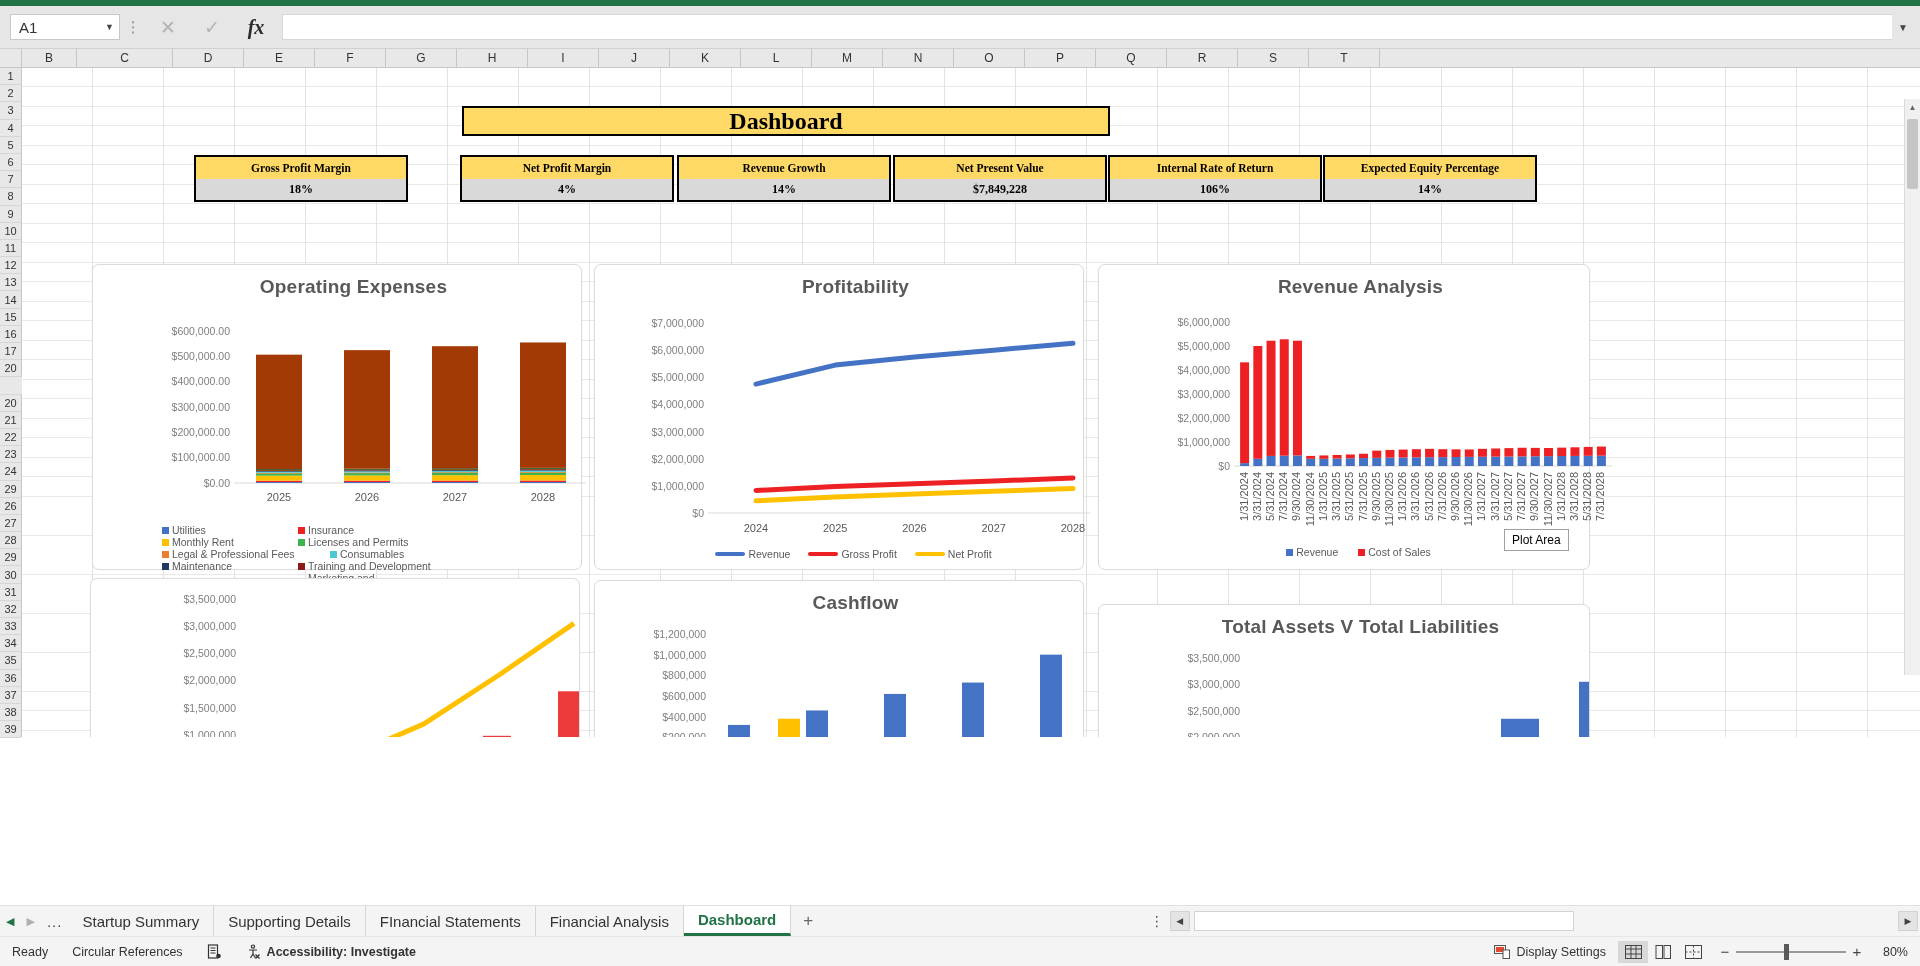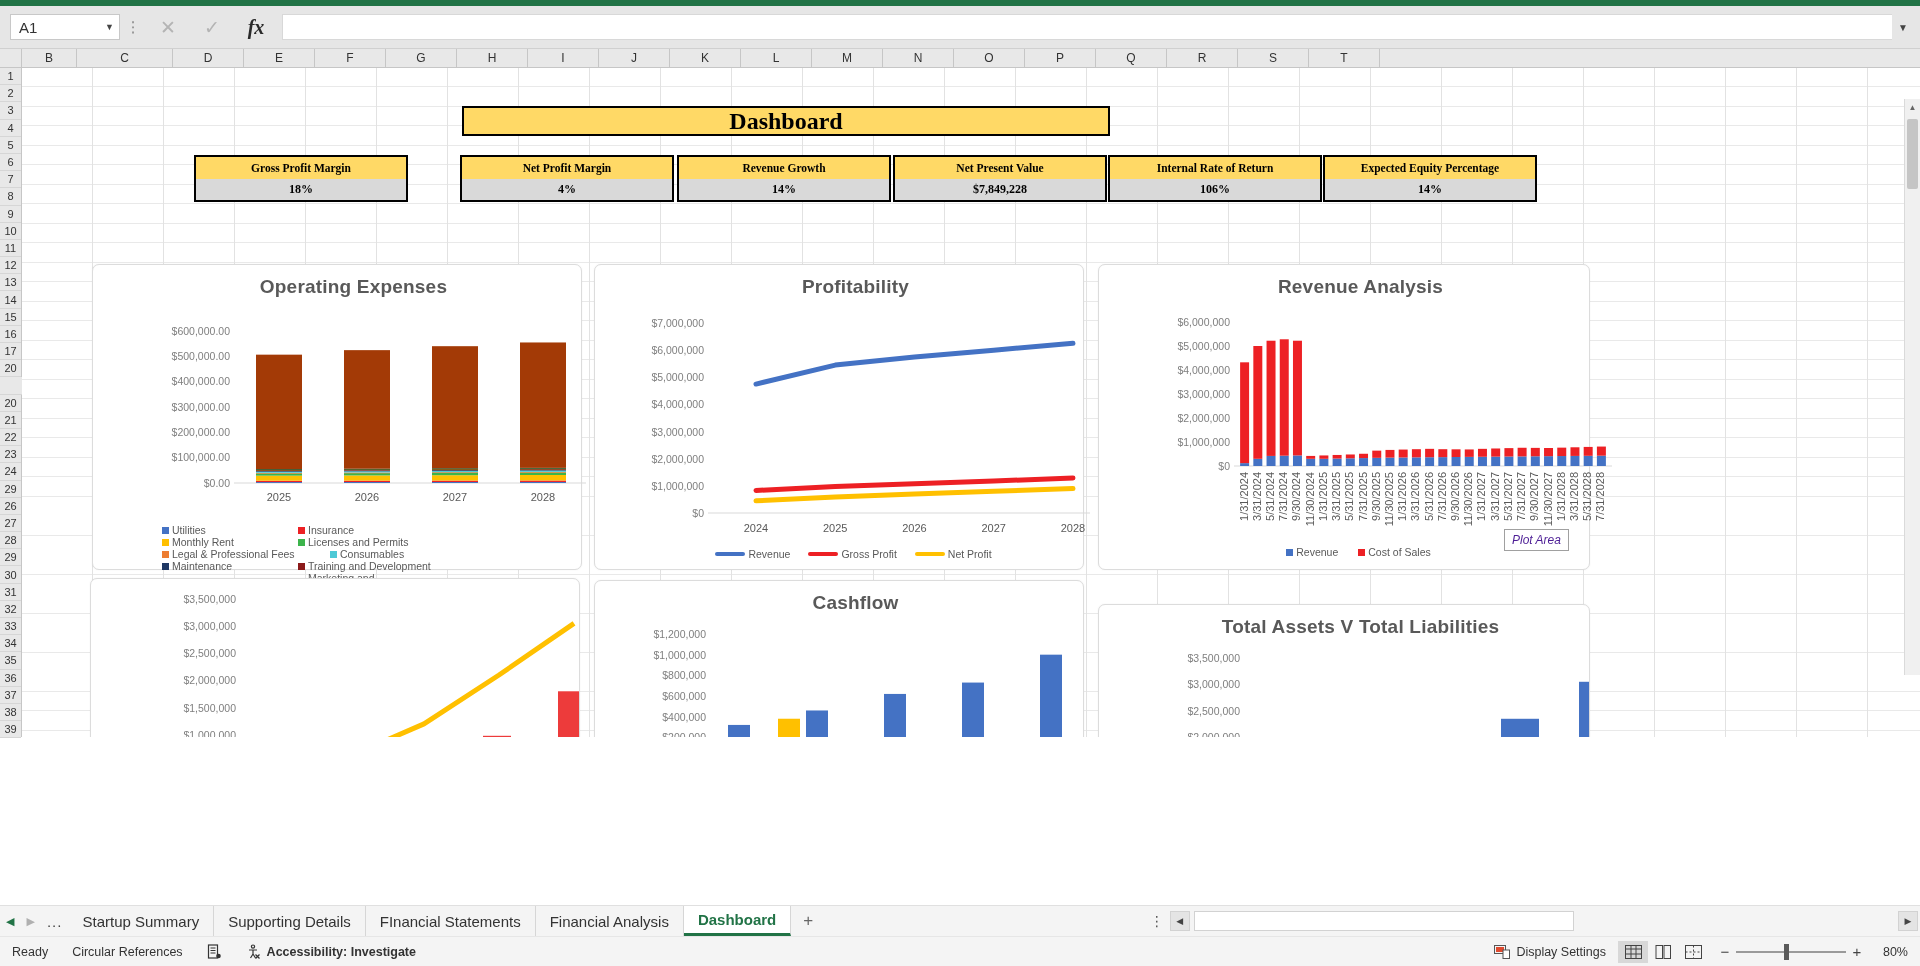--- a/index.html
+++ b/index.html
@@ -100,21 +100,21 @@
   .axis-label { font-size: 10.5px; fill: #7f7f7f; }
   .cat-label { font-size: 11px; fill: #595959; }
   .legend-row { display: flex; flex-wrap: wrap; font-size: 10.5px; color: #595959; }
   .lg-item { display: flex; align-items: center; gap: 3px; margin-right: 4px; }
   .lg-sw { width: 7px; height: 7px; display: inline-block; }
   .lg-line { width: 30px; height: 4px; display: inline-block; border-radius: 2px;}
 
   
   .plot-tip {
     position: absolute; background: #fff; border: 1px solid #a0a0a0;
-    font-size: 12px; color: #4c1d95; padding: 3px 7px; z-index: 40; font-style: italic;
+    font-size: 12px; color: #000000; padding: 3px 7px; z-index: 40;
   }
 
   
   .vscroll {
     position: absolute; right: 0; top: 50px; width: 16px; bottom: 62px; background: #f0f0f0;
     border-left: 1px solid #dadada;
   }
   .vthumb { position:absolute; left:2px; right:2px; top: 20px; height: 70px; background: #c5c5c5; border-radius: 2px;}
   .varrow { height: 17px; display:flex; align-items:center; justify-content:center; font-size: 8px; color:#666;}
 

